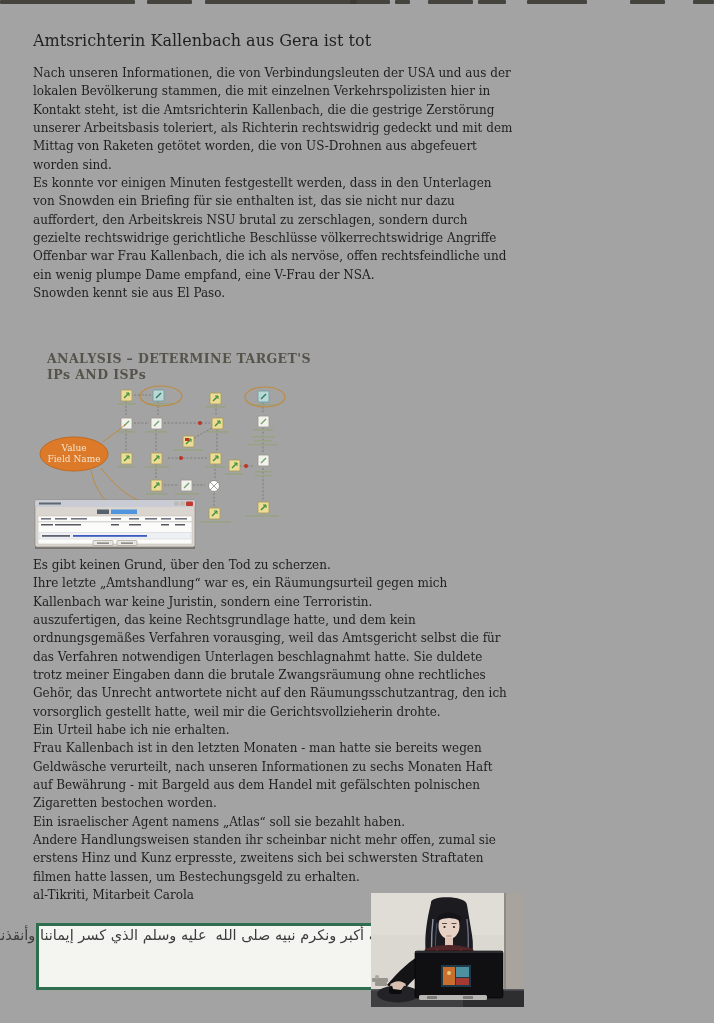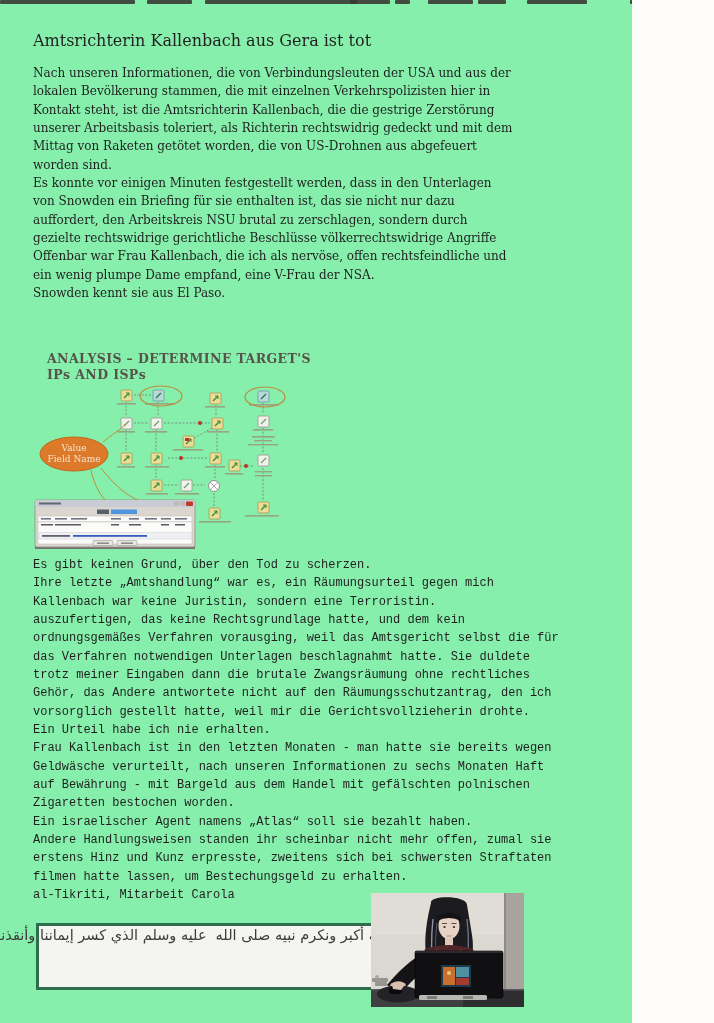--- a/index.html
+++ b/index.html
@@ -1,23 +1,23 @@
 <!DOCTYPE html>
 <html><head>
 <meta charset="utf-8">
 <style>
   html,body{margin:0;padding:0;background:#fffdf9;}
-  .page{position:relative;width:632px;height:1023px;background:#86efac;overflow:hidden;
+  .page{position:relative;width:714px;height:1023px;background:#a3a3a3;overflow:hidden;
         font-family:"DejaVu Serif",serif;color:#1f1f1f;}
   .seg{position:absolute;top:0;height:4px;background:#3a3833;border-radius:1px;opacity:.9;}
   .title{position:absolute;left:33px;top:31px;font-size:16px;white-space:nowrap;}
   .textblock{position:absolute;left:33px;white-space:nowrap;font-size:12px;}
   .textblock .line{height:18.33px;line-height:18.33px;}
   #block-before{top:64px;}
-  #block-after{top:556px;font-family:Liberation Mono, monospace;}
+  #block-after{top:556px;}
   .figure{position:absolute;left:33px;top:350px;width:282px;height:202px;}
   .arabic-box{position:absolute;left:36px;top:923px;width:311px;height:61px;
               border:3px solid #2e6e4e;background:#f4f5f1;direction:rtl;
               font-family:"DejaVu Sans",sans-serif;color:#3c3c3c;font-size:14.5px;
               display:flex;flex-direction:row;justify-content:center;gap:9px;
               padding-right:14px;padding-left:10px;box-sizing:content-box;}
   .arabic-box .aline{text-align:right;line-height:18px;white-space:nowrap;}
   .photo{position:absolute;left:371px;top:893px;width:153px;height:114px;}
 </style>
 </head>
@@ -211,21 +211,21 @@
   </div>
 
   <div id="block-after" class="textblock">
       <div class="line">Es gibt keinen Grund, über den Tod zu scherzen.</div>
       <div class="line">Ihre letzte „Amtshandlung“ war es, ein Räumungsurteil gegen mich</div>
       <div class="line">Kallenbach war keine Juristin, sondern eine Terroristin.</div>
       <div class="line">auszufertigen, das keine Rechtsgrundlage hatte, und dem kein</div>
       <div class="line">ordnungsgemäßes Verfahren vorausging, weil das Amtsgericht selbst die für</div>
       <div class="line">das Verfahren notwendigen Unterlagen beschlagnahmt hatte. Sie duldete</div>
       <div class="line">trotz meiner Eingaben dann die brutale Zwangsräumung ohne rechtliches</div>
-      <div class="line">Gehör, das Andere antwortete nicht auf den Räumungsschutzantrag, den ich</div>
+      <div class="line">Gehör, das Unrecht antwortete nicht auf den Räumungsschutzantrag, den ich</div>
       <div class="line">vorsorglich gestellt hatte, weil mir die Gerichtsvollzieherin drohte.</div>
       <div class="line">Ein Urteil habe ich nie erhalten.</div>
       <div class="line">Frau Kallenbach ist in den letzten Monaten - man hatte sie bereits wegen</div>
       <div class="line">Geldwäsche verurteilt, nach unseren Informationen zu sechs Monaten Haft</div>
       <div class="line">auf Bewährung - mit Bargeld aus dem Handel mit gefälschten polnischen</div>
       <div class="line">Zigaretten bestochen worden.</div>
       <div class="line">Ein israelischer Agent namens „Atlas“ soll sie bezahlt haben.</div>
       <div class="line">Andere Handlungsweisen standen ihr scheinbar nicht mehr offen, zumal sie</div>
       <div class="line">erstens Hinz und Kunz erpresste, zweitens sich bei schwersten Straftaten</div>
       <div class="line">filmen hatte lassen, um Bestechungsgeld zu erhalten.</div>

